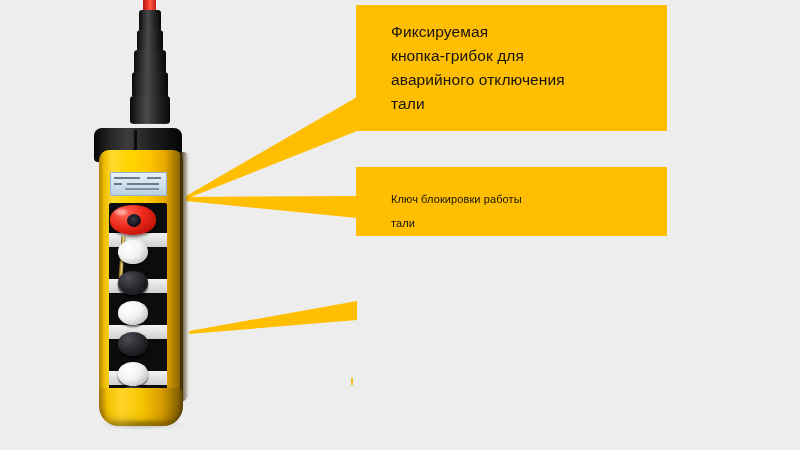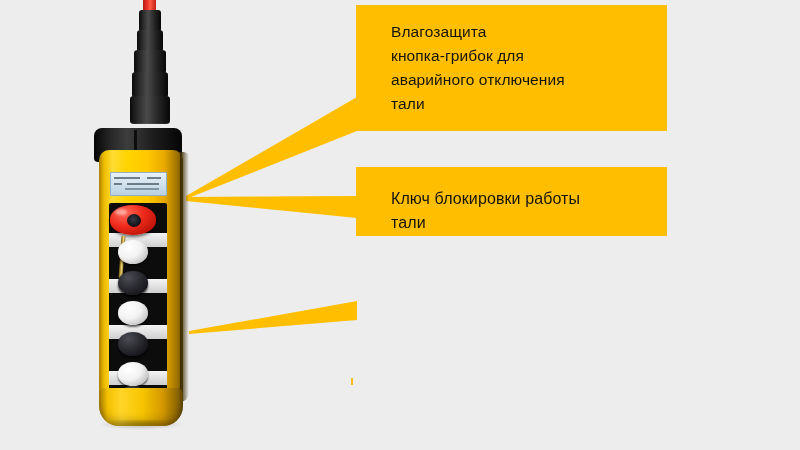--- a/index.html
+++ b/index.html
@@ -33,21 +33,21 @@
   .callout .ctext {
     color: #15130f;
     white-space: pre-line;
     letter-spacing: 0.1px;
   }
 
   #callout-1 { left: 356px; top: 5px;   width: 311px; height: 126px; }
   #callout-1 .ctext { padding-left: 35px; font-size: 15.5px; line-height: 24px; }
 
   #callout-2 { left: 356px; top: 167px; width: 311px; height: 69px; }
-  #callout-2 .ctext { padding-left: 35px; font-size: 16px; line-height: 24px; margin-top: 18px; }
+  #callout-2 .ctext { padding-left: 35px; font-size: 11px; line-height: 24px; margin-top: 18px; }
 
   #callout-3 { left: 356px; top: 271px; width: 311px; height: 77px; }
   #callout-3 .ctext { padding-left: 35px; font-size: 21px; line-height: 26px; }
 
   
   .leader {
     position: absolute;
     overflow: visible;
   }
   .leader svg { display: block; overflow: visible; }
@@ -367,21 +367,21 @@
       </div>
     <div class="btn black" id="btn-6">
         <div class="ring"></div>
       </div>
 
     <div class="footcap"></div>
     <div class="groundshadow"></div>
   </div>
 
   <div class="callout" id="callout-1">
-    <div class="ctext">Влагозащита
+    <div class="ctext">Фиксируемая
 кнопка-грибок для
 aварийного отключения
 тали</div>
   </div>
 
   <div class="callout" id="callout-2">
     <div class="ctext">Ключ блокировки работы
 тали</div>
   </div>
 

